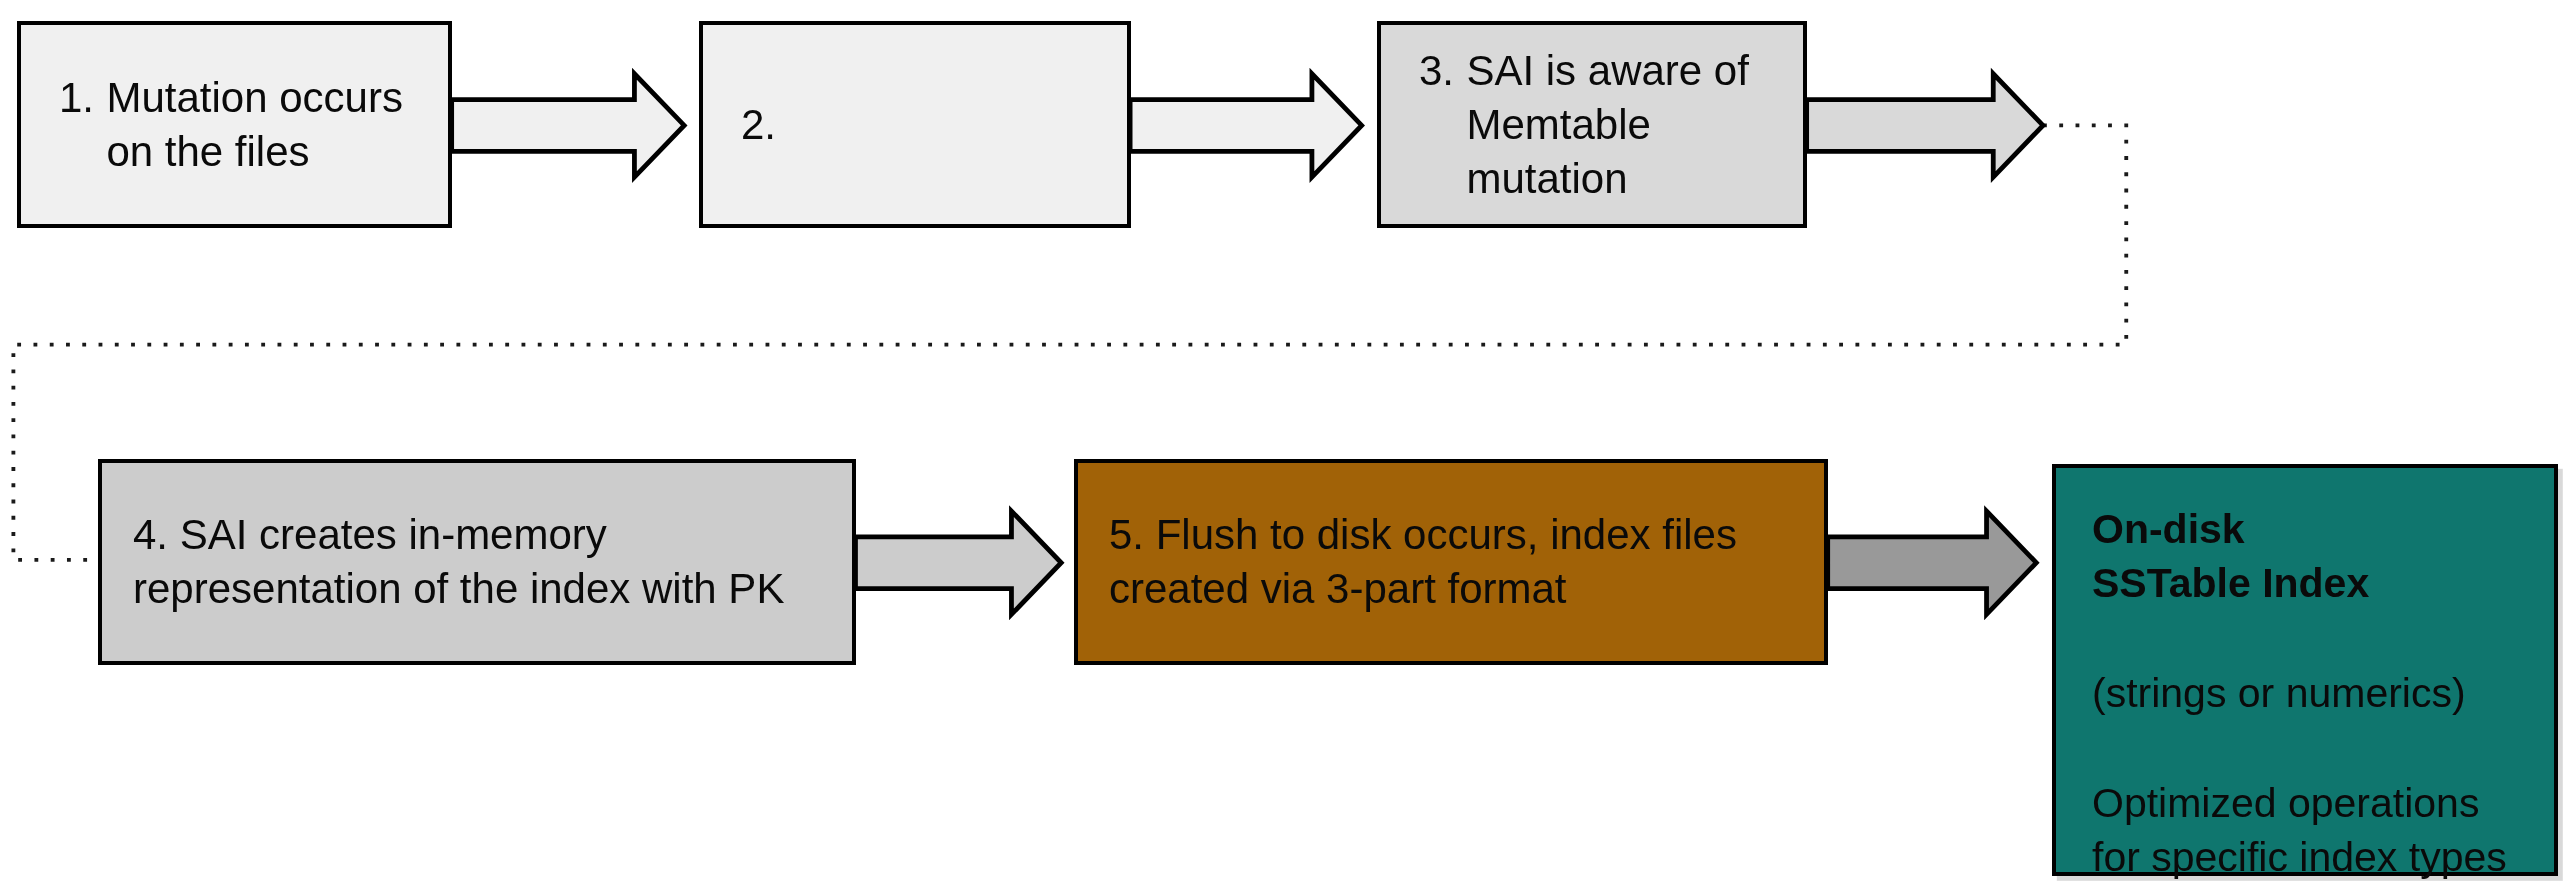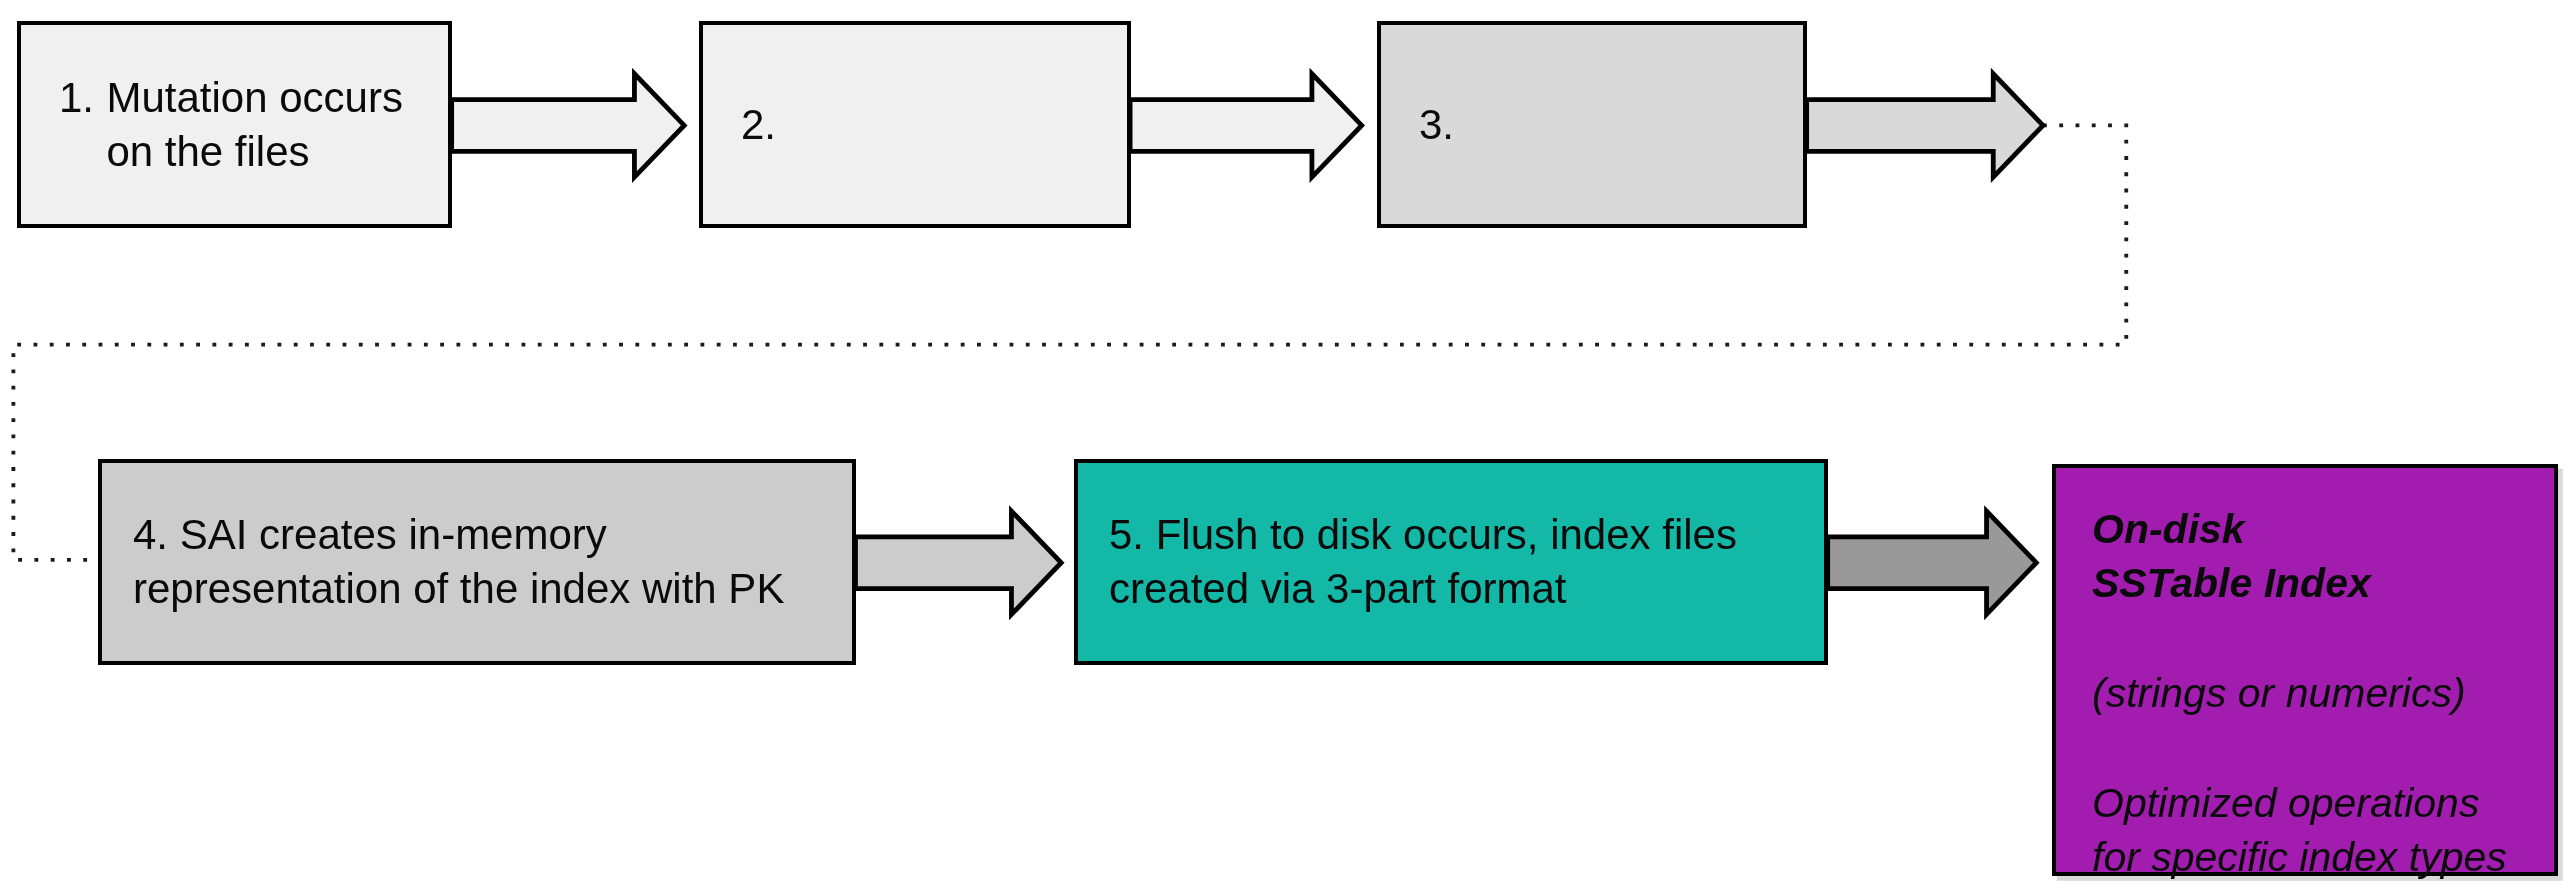--- a/index.html
+++ b/index.html
@@ -81,38 +81,41 @@
 
   <div class="box step b2" style="background-color: rgb(240, 240, 240);">
     <div class="step-inner">
       <span class="num">2.</span>
     </div>
   </div>
 
   <div class="box step b3" style="background-color: rgb(217, 217, 217);">
     <div class="step-inner">
       <span class="num">3.</span>
+      <span class="lbl">SAI is aware of
+Memtable
+mutation</span>
     </div>
   </div>
 
   <div class="box step b4" style="background-color: rgb(204, 204, 204);">
     <div class="step-inner plain-inner" style="">
       <span class="lbl">4. SAI creates in-memory
 representation of the index with PK</span>
     </div>
   </div>
 
-  <div class="box step b5" style="background-color: #14b8a6;">
+  <div class="box step b5" style="background-color: #a16207;">
     <div class="step-inner plain-inner" style="padding-left:31px;">
       <span class="lbl">5. Flush to disk occurs, index files
 created via 3-part format</span>
     </div>
   </div>
 
-  <div class="box result" style="background-color: #a21caf; font-style: italic;">
+  <div class="box result" style="background-color: #0f766e;">
     <div class="result-title">On-disk
 SSTable Index</div>
     <div class="result-p">(strings or numerics)</div>
     <div class="result-p">Optimized operations
 for specific index types</div>
   </div>
 
 </div>
 
 

